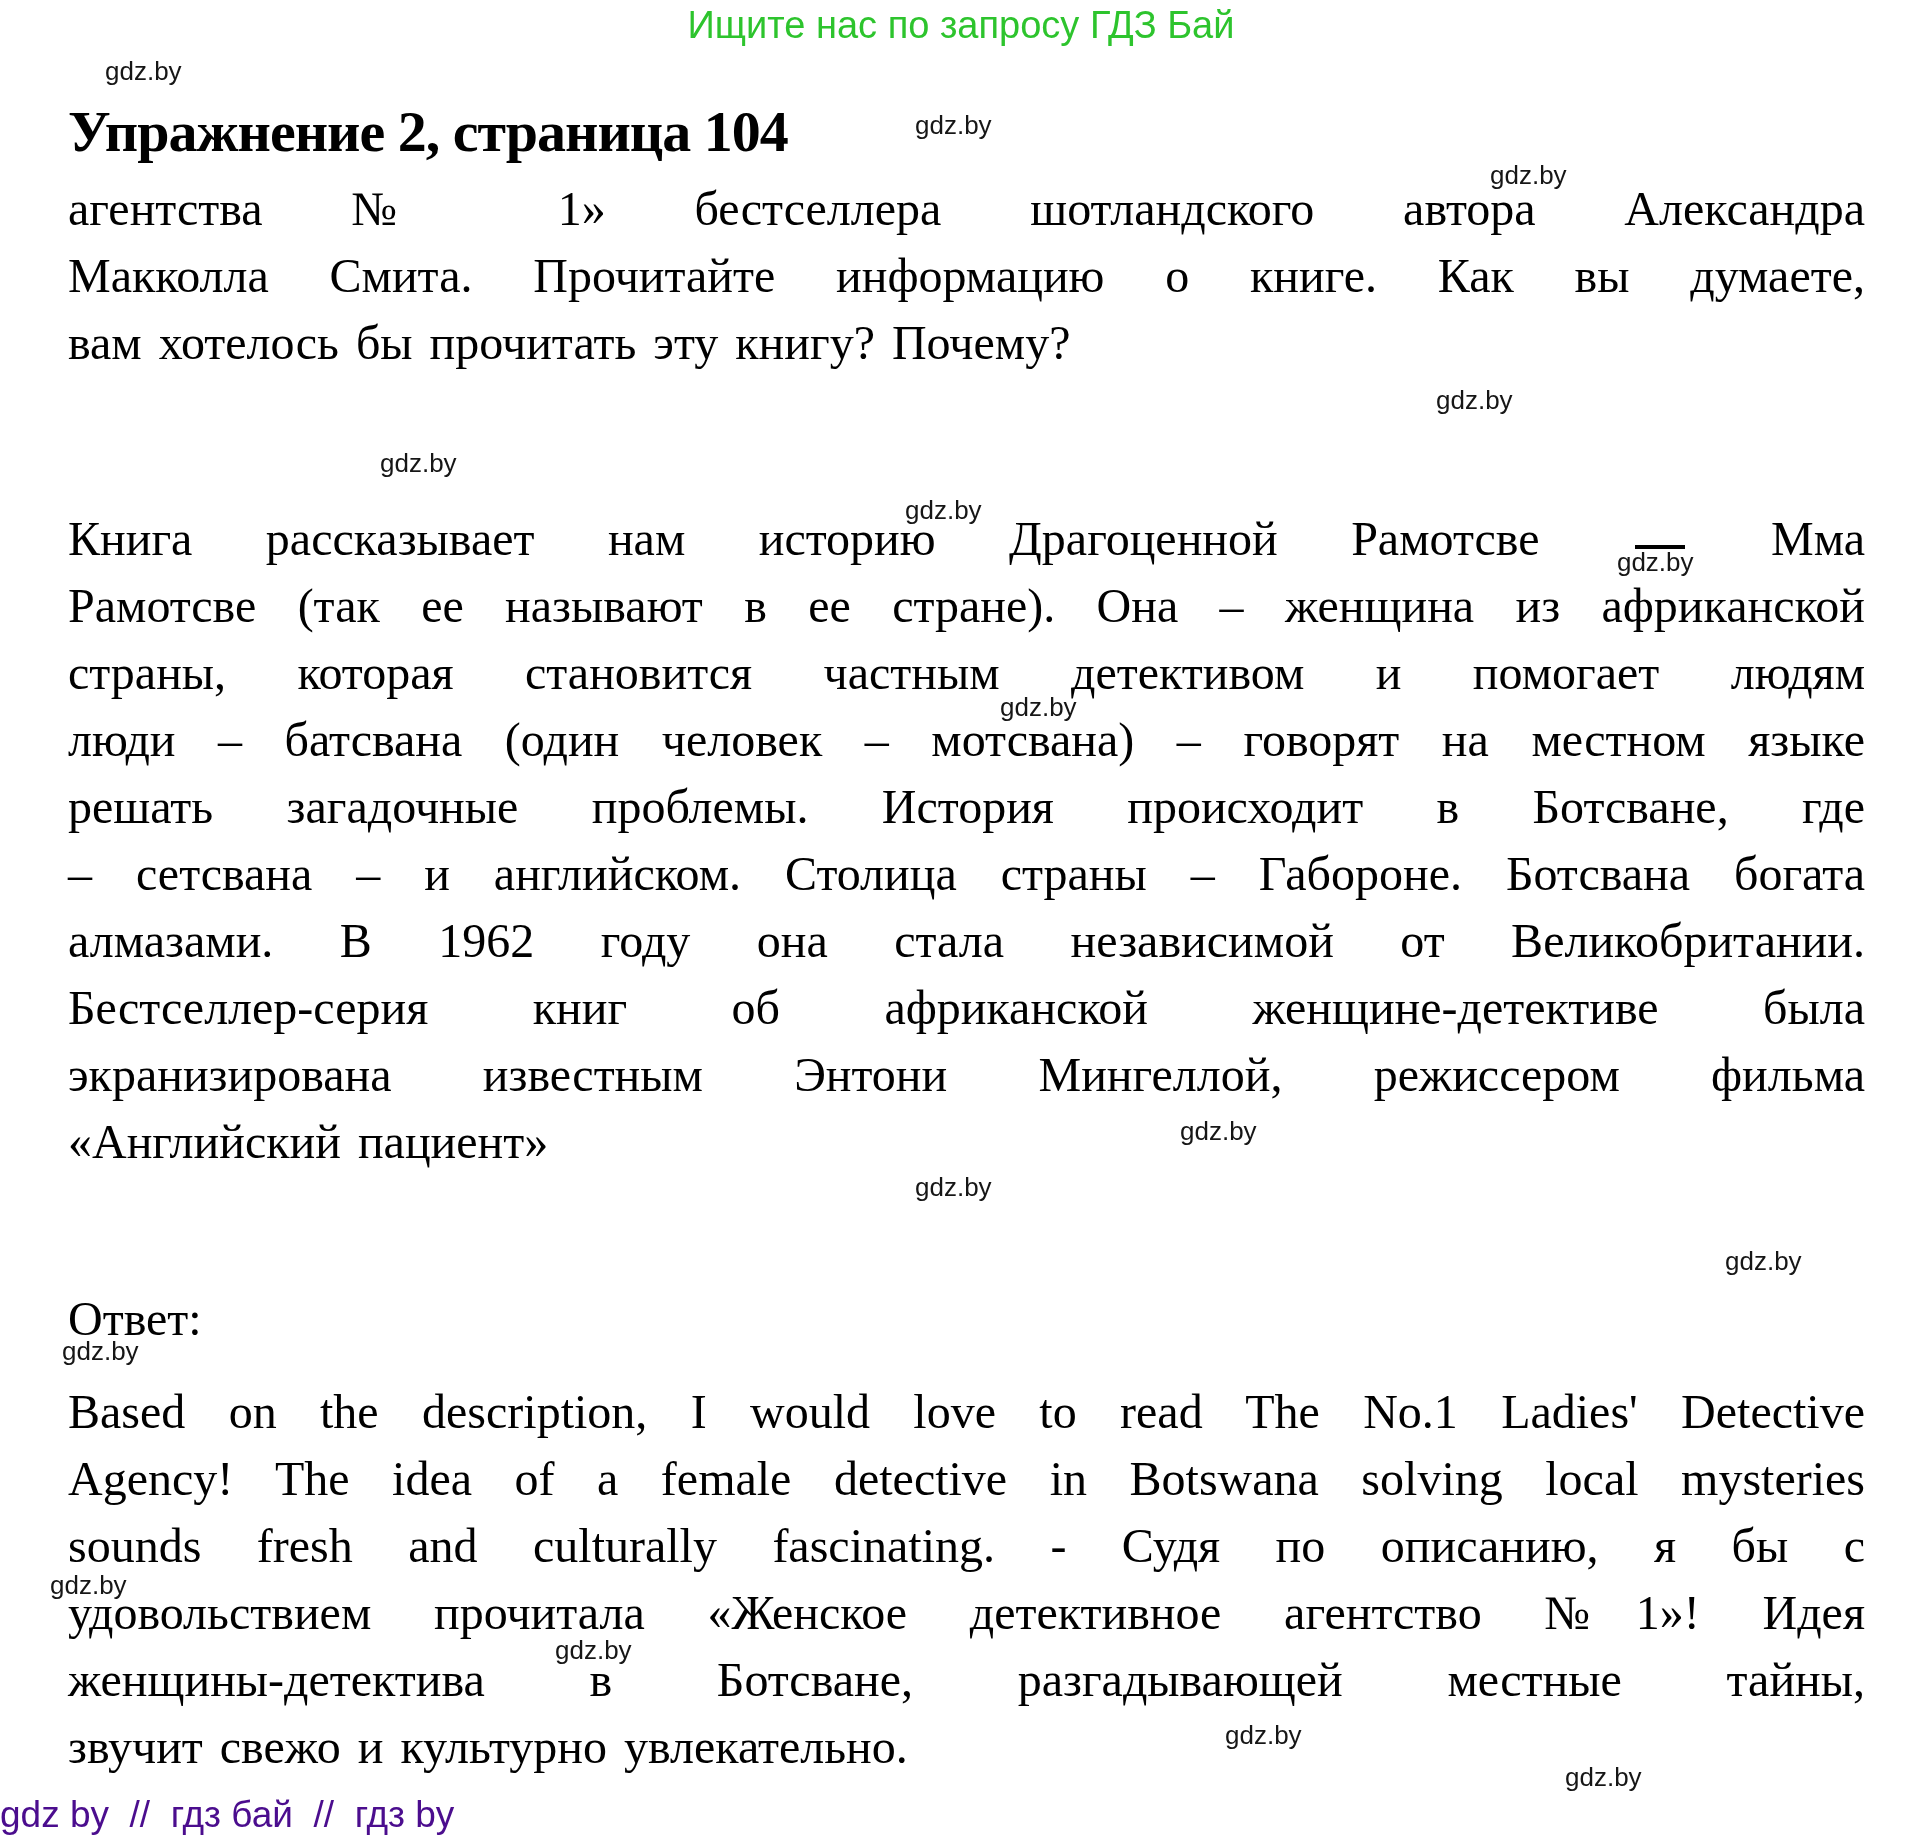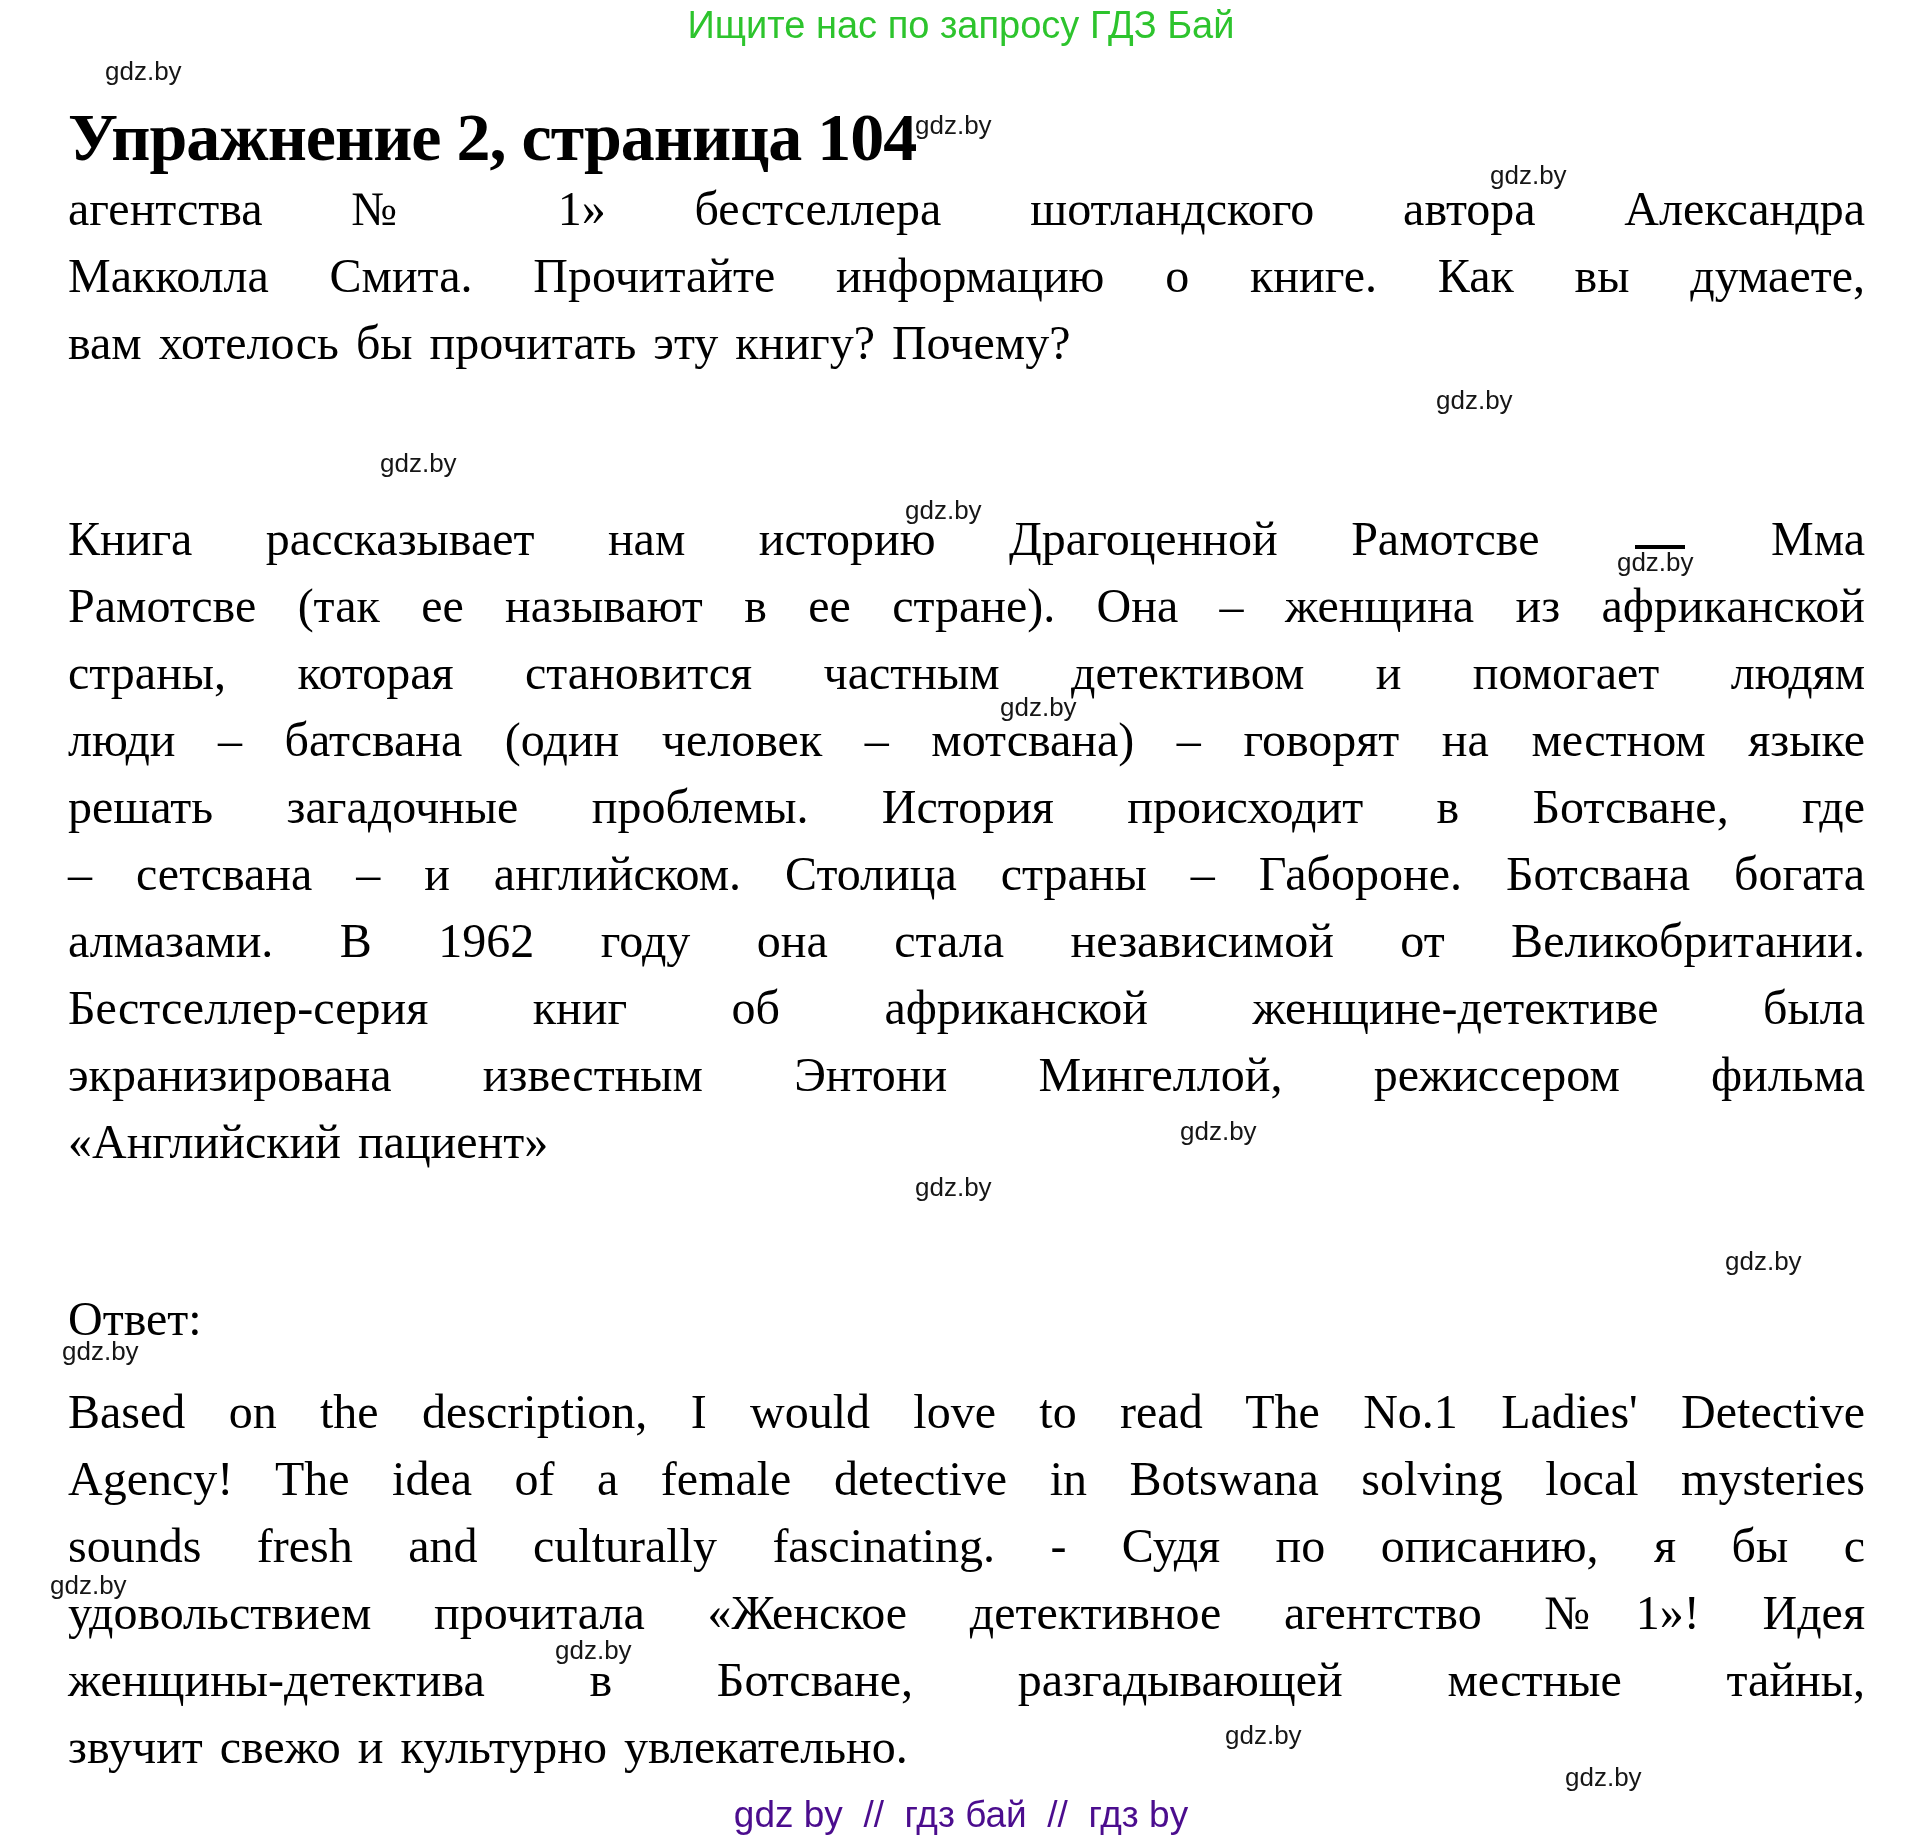--- a/index.html
+++ b/index.html
@@ -19,21 +19,21 @@
     font-family: "Liberation Sans", "DejaVu Sans", sans-serif;
     font-size: 38px;
     color: var(--promo-green, #2dc42d);
   }
   .title {
     position: absolute;
     top: 98px; left: 68px;
     margin: 0;
     font-family: "Liberation Serif", "DejaVu Serif", serif;
     font-weight: bold;
-    font-size: 68px;
+    font-size: 58px;
     letter-spacing: -1px;
     white-space: nowrap;
   }
   .para {
     position: absolute;
     left: 68px;
     width: 1797px;
     font-family: "Liberation Serif", "DejaVu Serif", serif;
     font-size: 48px;
     line-height: 67px;
@@ -70,21 +70,21 @@
   .wm-dash {
     position: absolute;
     left: 22px; top: -4px;
     width: 50px;
     border-top: 4px solid #000;
   }
   .footer {
     position: absolute;
     top: 1794px; left: 0;
     width: 100%;
-    text-align: center;
+    text-align: left;
     font-family: "Liberation Sans", "DejaVu Sans", sans-serif;
     font-size: 37px;
     color: var(--footer-purple, #4b0d8e);
     white-space: pre;
   }
 </style>
 </head>
 <body>
 
 <div class="page">

